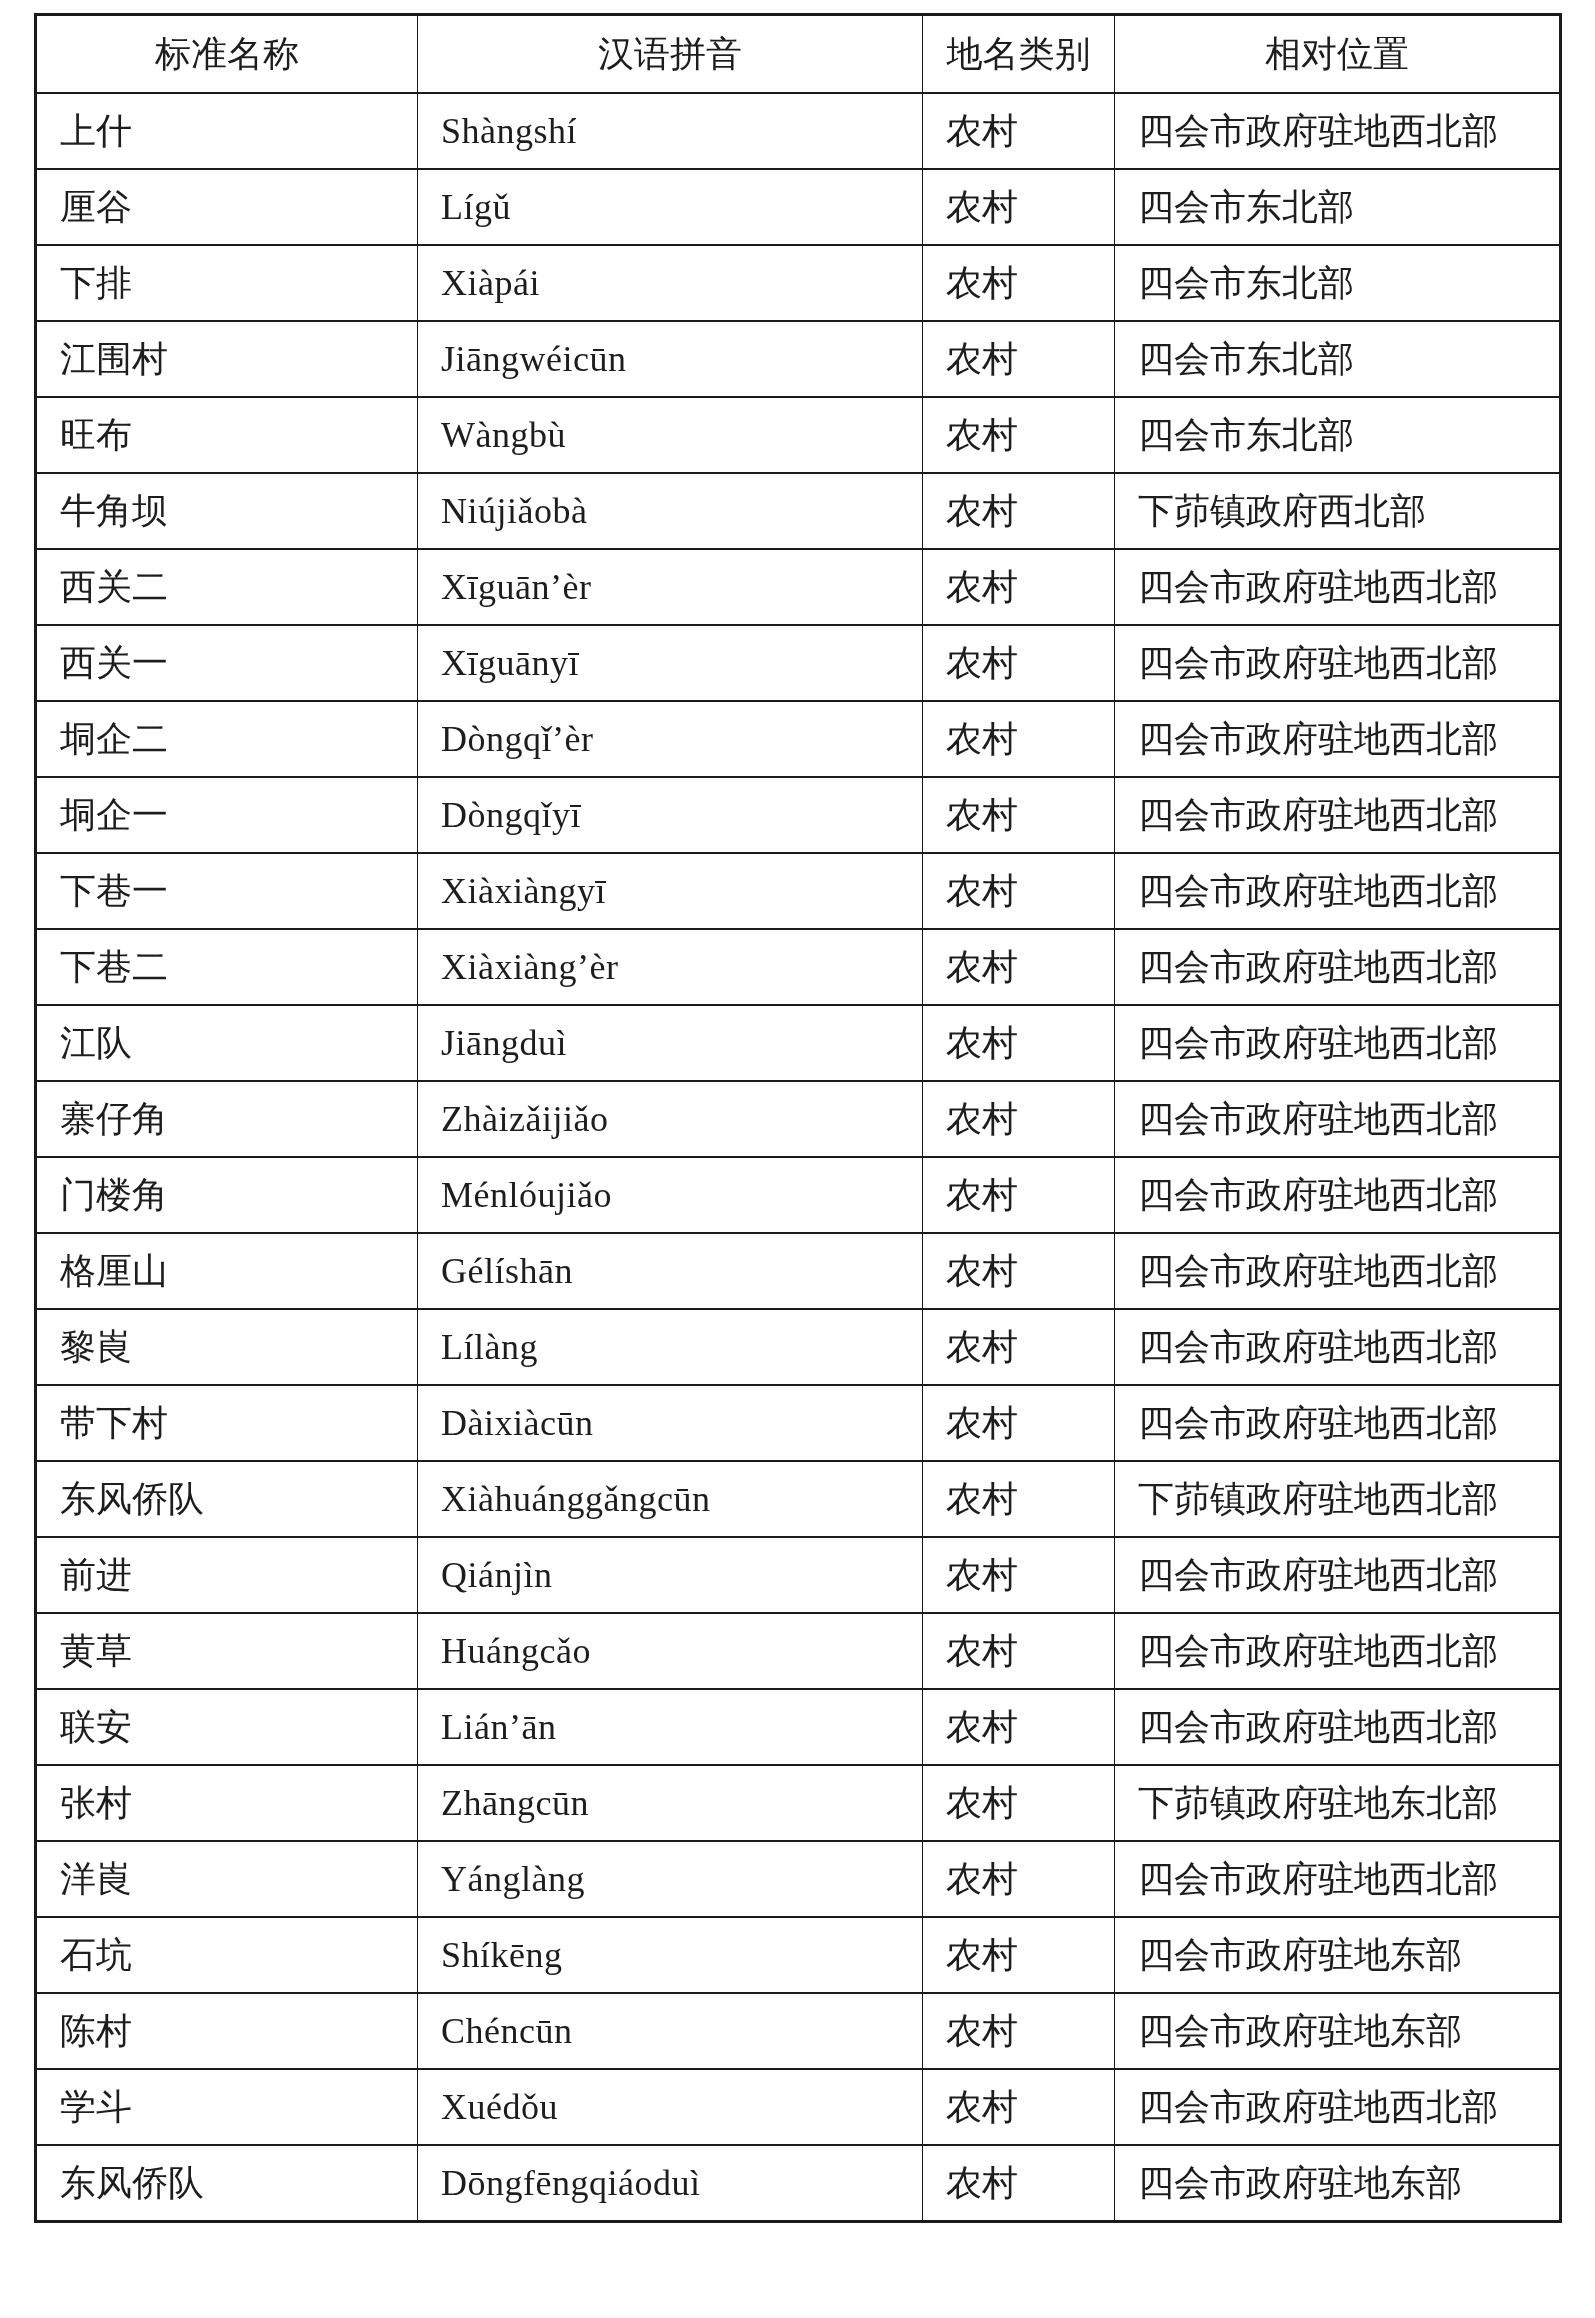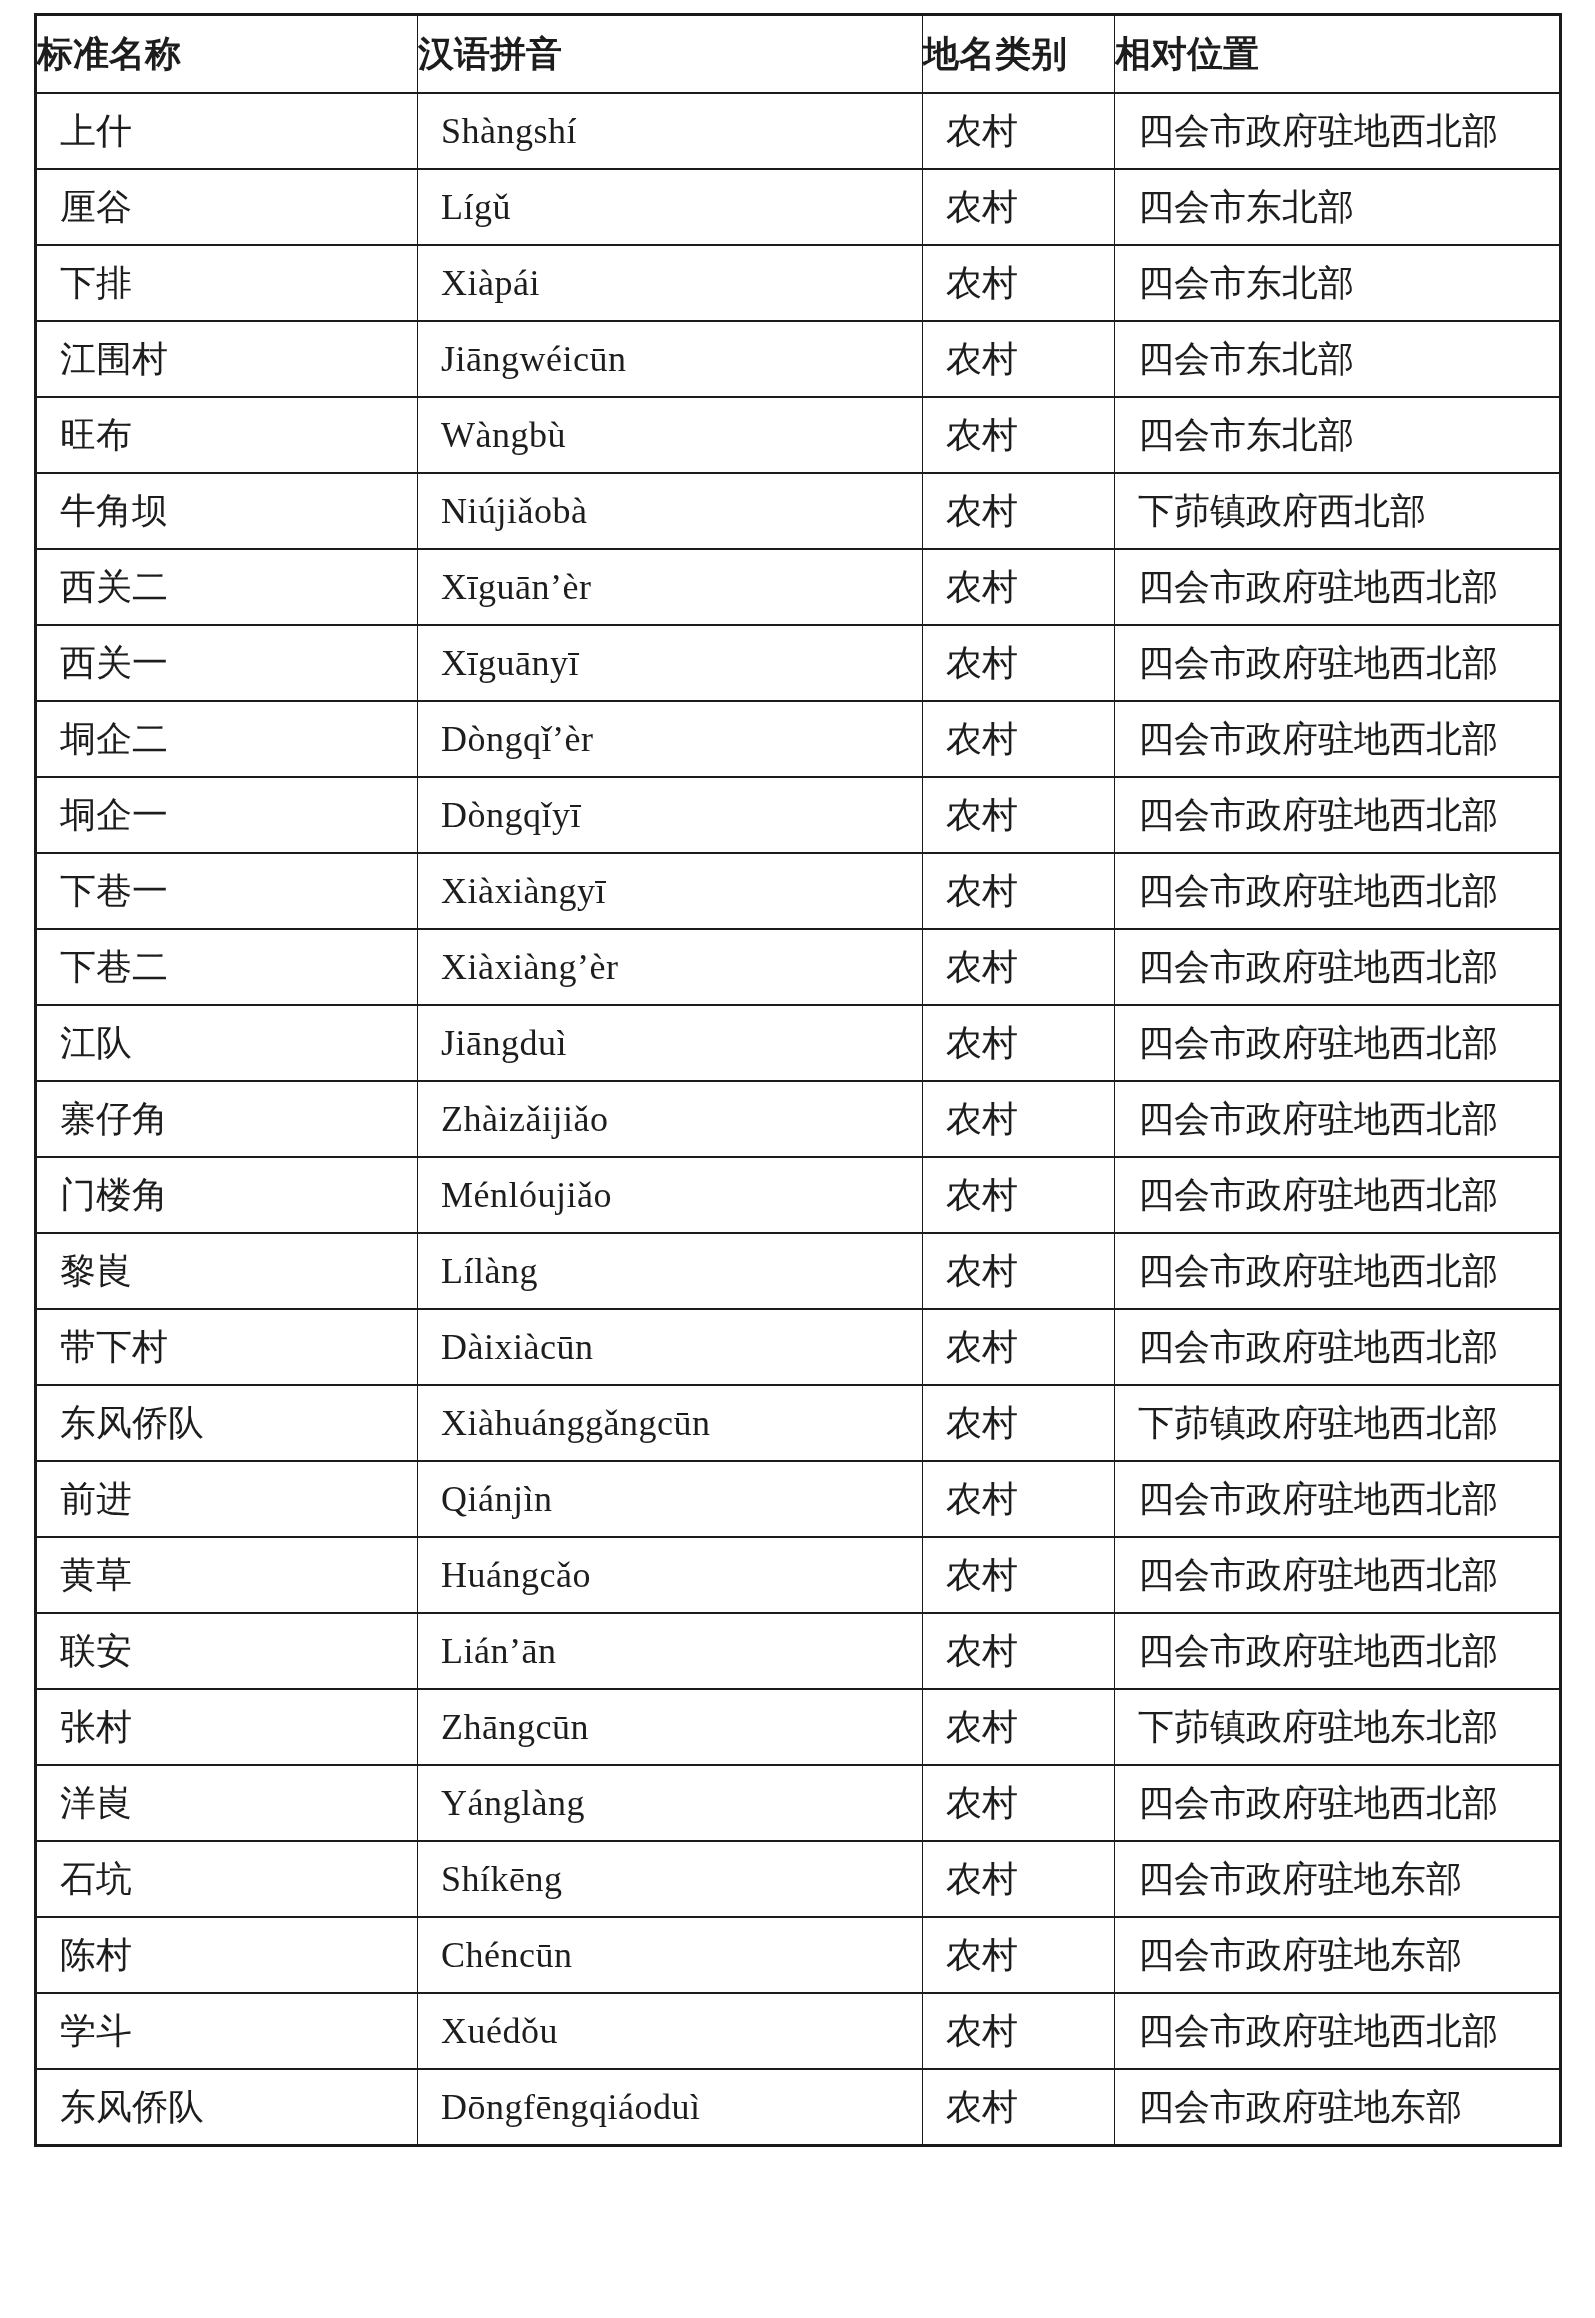--- a/index.html
+++ b/index.html
@@ -29,23 +29,23 @@
     border-top: 2.9px solid #1b1b1b;
     border-bottom: 2.9px solid #1b1b1b;
     color: #1d1d1d;
     vertical-align: middle;
     overflow: hidden;
     white-space: nowrap;
   }
   th {
     height: 76px;
     font-family: "Liberation Sans", sans-serif;
-    font-weight: 700;
+    font-weight: 400;
     font-size: 36px;
-    text-align: left;
+    text-align: center;
     padding: 0;
   }
   td {
     height: 74px;
     font-size: 36px;
     text-align: left;
     padding: 0 7.6px 0 23px;
   }
   .zh { font-family: "Liberation Serif", serif; }
   .py { font-family: Liberation Serif, serif; letter-spacing: 0.5px; }
@@ -154,20 +154,26 @@
           <td class="zh">农村</td>
           <td class="zh">四会市政府驻地西北部</td>
         </tr>
         <tr>
           <td class="zh">门楼角</td>
           <td class="py">Ménlóujiǎo</td>
           <td class="zh">农村</td>
           <td class="zh">四会市政府驻地西北部</td>
         </tr>
         <tr>
+          <td class="zh">格厘山</td>
+          <td class="py">Gélíshān</td>
+          <td class="zh">农村</td>
+          <td class="zh">四会市政府驻地西北部</td>
+        </tr>
+        <tr>
           <td class="zh">黎崀</td>
           <td class="py">Lílàng</td>
           <td class="zh">农村</td>
           <td class="zh">四会市政府驻地西北部</td>
         </tr>
         <tr>
           <td class="zh">带下村</td>
           <td class="py">Dàixiàcūn</td>
           <td class="zh">农村</td>
           <td class="zh">四会市政府驻地西北部</td>

